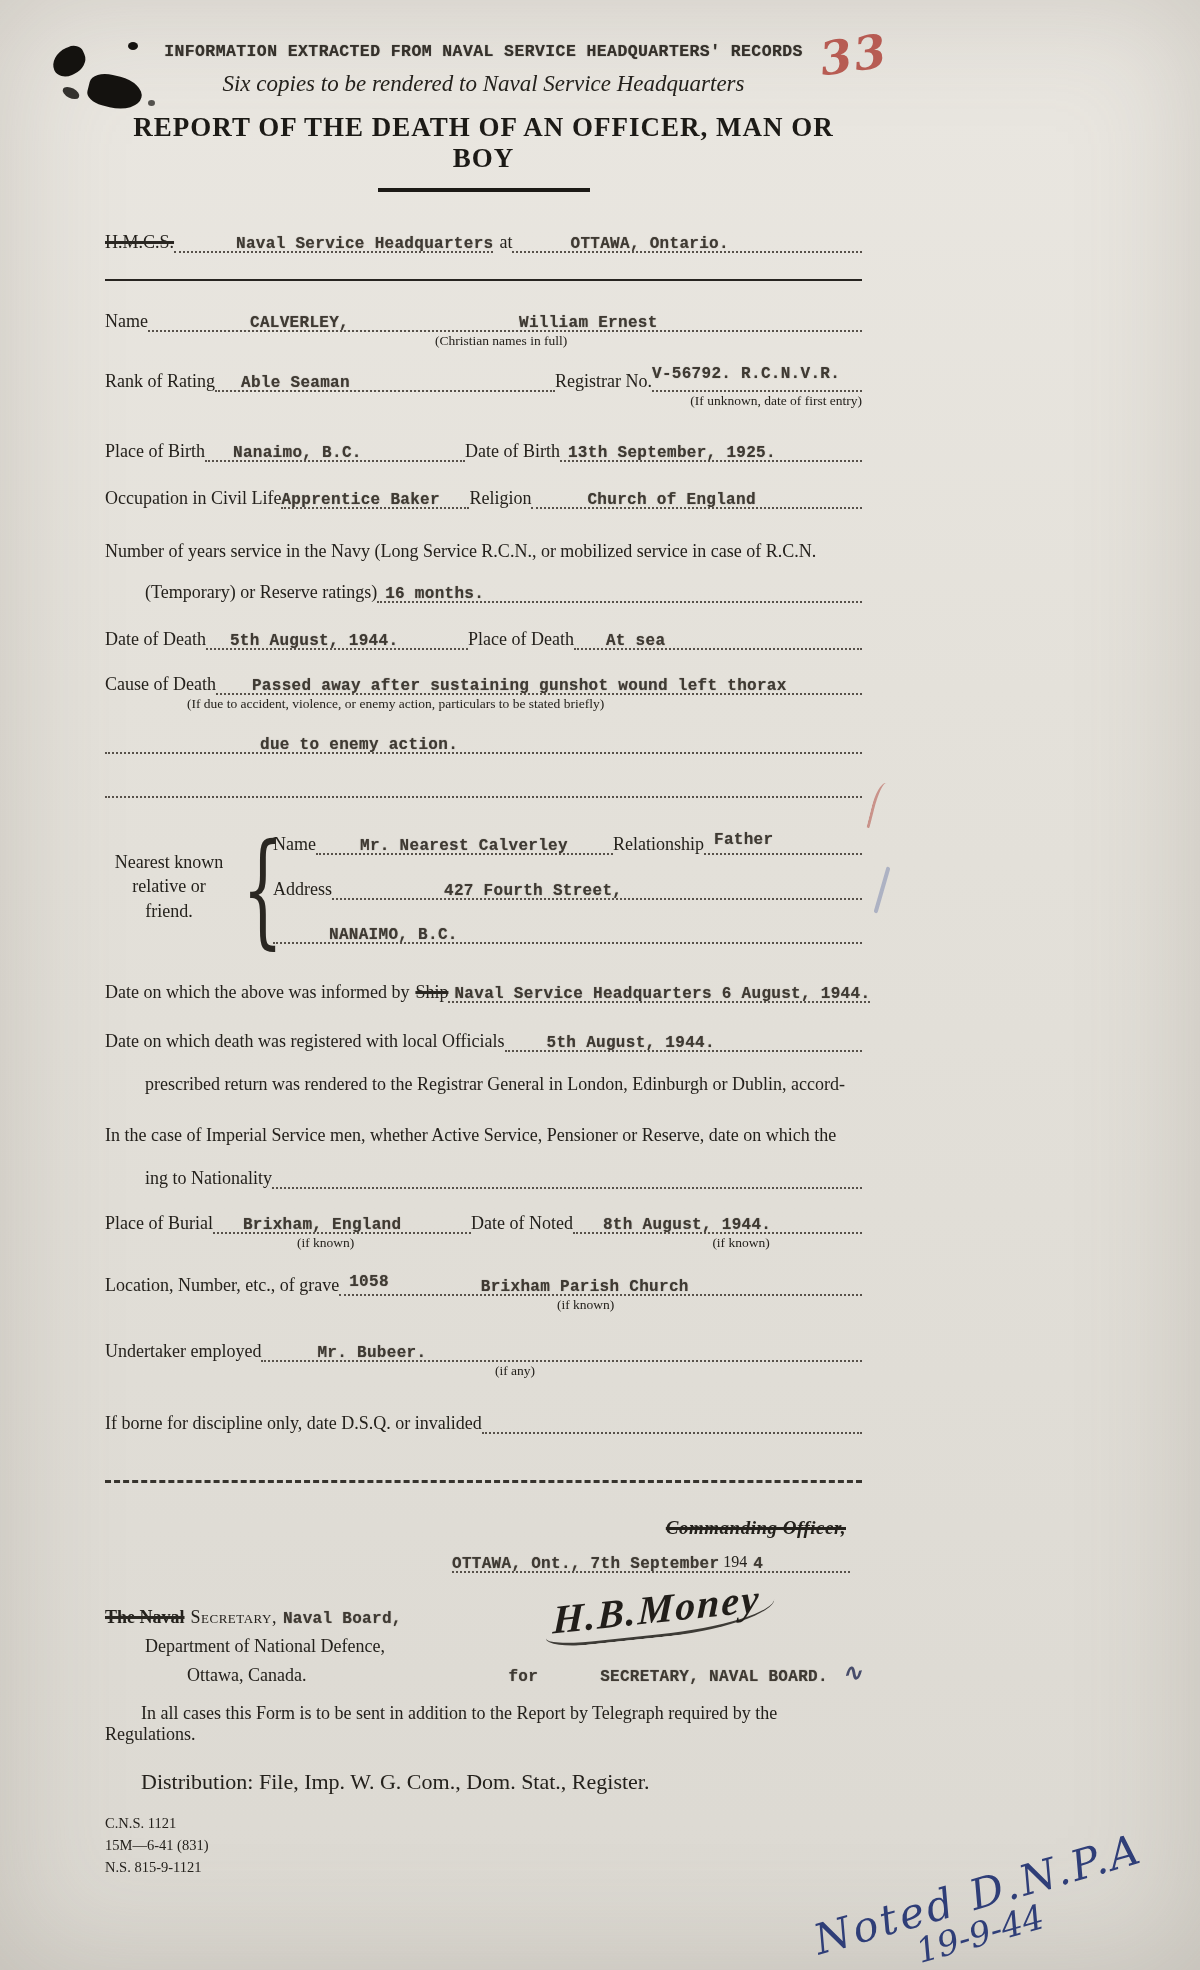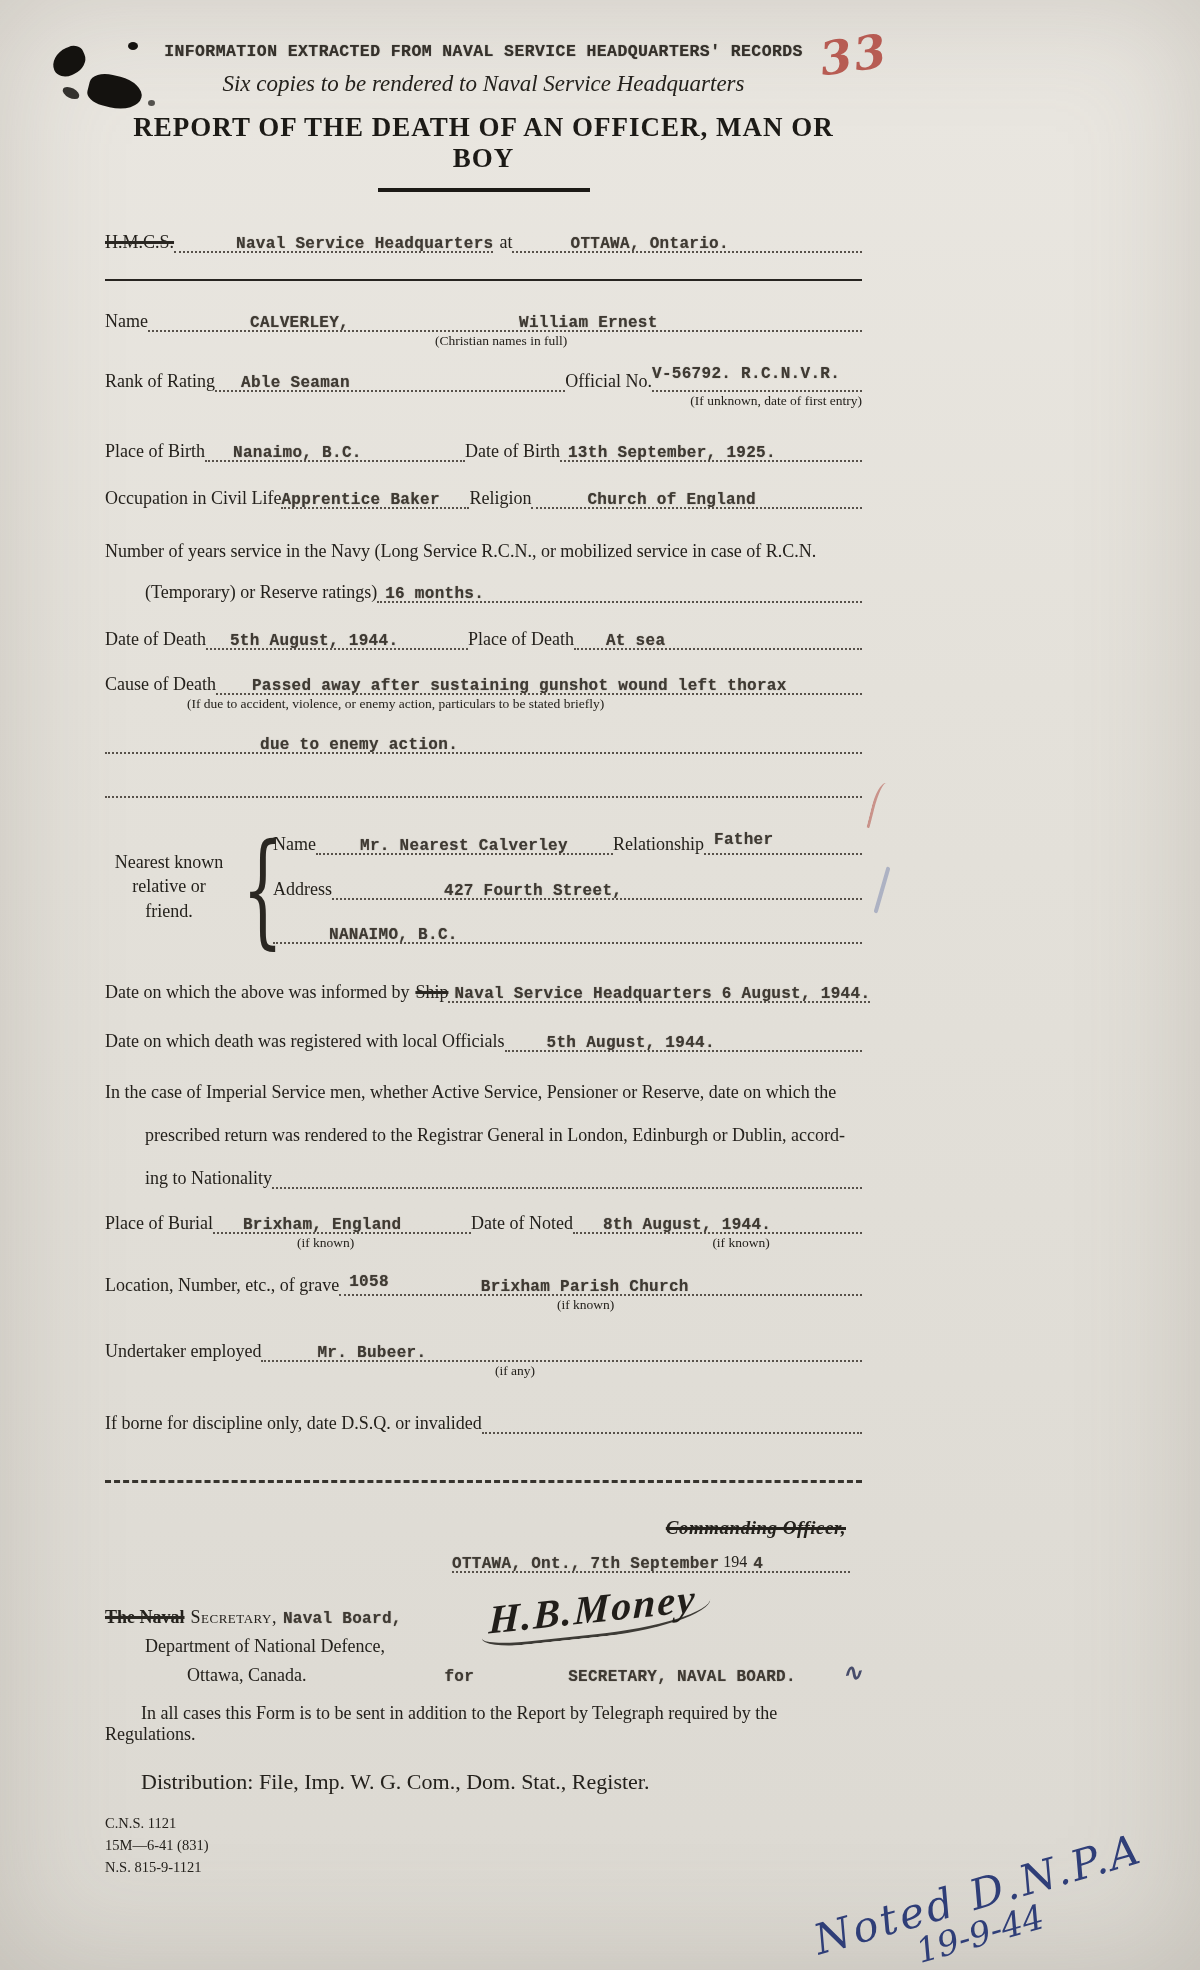--- a/index.html
+++ b/index.html
@@ -56,21 +56,21 @@
 
   .sec-block{display:flex; margin-top:34px;}
   .sec-left{width:445px;}
   .sec-left .l2{margin-left:40px; margin-top:8px;}
   .sec-left .l3{margin-left:82px; margin-top:8px;}
   .smallcaps{font-variant:small-caps; letter-spacing:.5px;}
   .sec-right{flex:1; position:relative;}
   .signature{position:absolute; top:-22px; left:38px; font-style:italic; font-size:40px; font-weight:700;
     color:#211e1a; transform:rotate(-6deg) skewX(-8deg); letter-spacing:2px;
     border-bottom:3px solid rgba(33,30,26,.85); padding:0 14px 2px 6px; border-radius:0 0 50% 20%;}
-  .for-row{margin-top:52px; display:flex; align-items:baseline;gap:32px;}
+  .for-row{margin-top:52px; display:flex; align-items:baseline;}
   .scribble{display:inline-block; margin-left:14px; font-style:italic; font-weight:700; font-size:24px;
     color:#2e3559; transform:rotate(-10deg); opacity:.85;}
 
   .foot-para{margin-top:16px; font-size:18px;}
   .foot-para .ind{text-indent:36px;}
   .distribution{margin-top:24px; margin-left:36px; font-size:22px;}
   .codes{margin-top:18px; font-size:14.5px; line-height:1.5;}
 
   
   .stamp33{position:absolute; top:28px; right:312px; font-size:46px; font-weight:700; font-style:italic;
@@ -138,21 +138,21 @@
     </div>
     <div class="caption-row">
       <span class="cap" style="margin-left:330px;">(Christian names in full)</span>
     </div>
 
     <div class="row mt22">
       <span class="p">Rank of Rating</span>
       <span class="fill">
         <span class="typed" style="margin-left:26px;">Able Seaman</span>
       </span>
-      <span class="p">Official No.</span>
+      <span class="p">Registrar No.</span>
       <span class="fill fixed" style="width:210px;">
         <span class="typed raised">V-56792. R.C.N.V.R.</span>
       </span>
     </div>
     <div class="caption-row" style="justify-content:flex-end;">
       <span class="cap">(If unknown, date of first entry)</span>
     </div>
 
     <div class="row mt32">
       <span class="p">Place of Birth</span>
@@ -252,22 +252,22 @@
         <span class="typed ml6">Naval Service Headquarters 6 August, 1944.</span>
       </span>
     </div>
     <div class="row mt28">
       <span class="p">Date on which death was registered with local Officials</span>
       <span class="fill">
         <span class="typed" style="margin-left:42px;">5th August, 1944.</span>
       </span>
     </div>
 
+    <div class="p mt22" style="margin-left:40px; white-space:normal;">prescribed return was rendered to the Registrar General in London, Edinburgh or Dublin, accord-</div>
     <div class="p mt30" style="white-space:normal;">In the case of Imperial Service men, whether Active Service, Pensioner or Reserve, date on which the</div>
-    <div class="p mt22" style="margin-left:40px; white-space:normal;">prescribed return was rendered to the Registrar General in London, Edinburgh or Dublin, accord-</div>
     <div class="row mt22" style="margin-left:40px;">
       <span class="p">ing to Nationality</span>
       <span class="fill"></span>
     </div>
 
     <div class="row mt24">
       <span class="p">Place of Burial</span>
       <span class="fill fixed" style="width:258px;">
         <span class="typed" style="margin-left:30px;">Brixham, England</span>
       </span>

